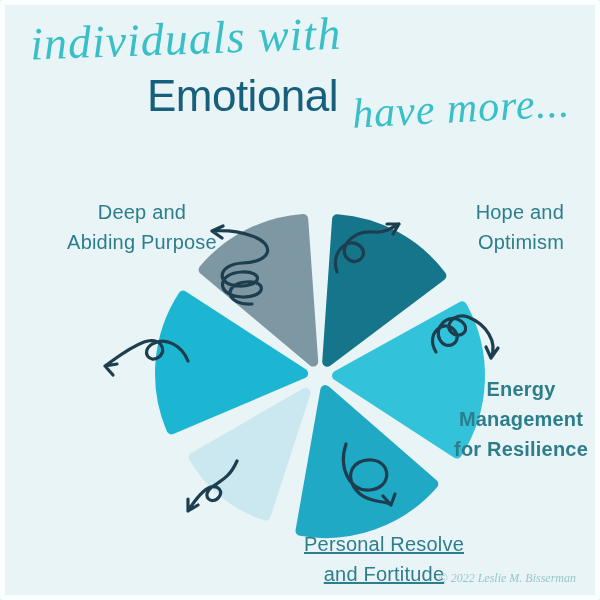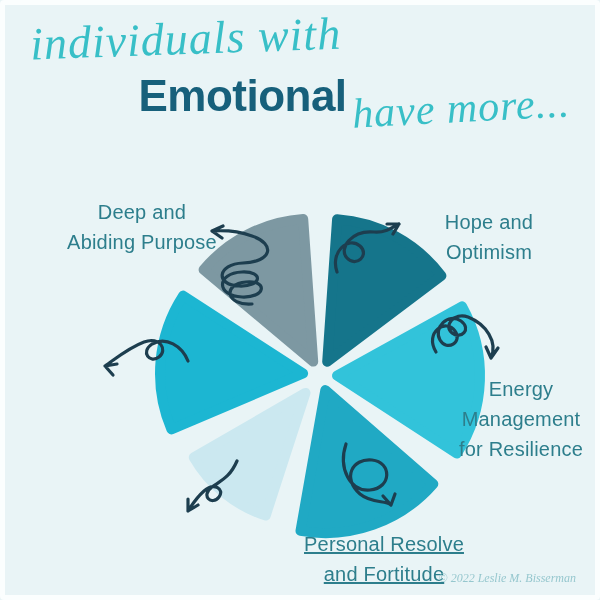--- a/index.html
+++ b/index.html
@@ -22,42 +22,42 @@
     font-family: "Liberation Serif", serif;
     font-style: italic;
     color: var(--script, #38bfc7);
     white-space: nowrap;
   }
   .script-1 { left: 30px; top: 12px; font-size: 46px; letter-spacing: 1px; transform: rotate(-2deg); }
   .script-2 { left: 352px; top: 84px; font-size: 42px; letter-spacing: 1px; transform: rotate(-3deg); }
   .heading {
     position: absolute; left: 100px; top: 74px; width: 285px;
     text-align: center;
-    font-size: 44px; font-weight: bold; line-height: 1.02;
+    font-size: 44px; font-weight: normal; line-height: 1.02;
     letter-spacing: -0.5px;
     color: var(--heading, #17607b);
   }
   .chart { position: absolute; left: 0; top: 0; }
   .arrow {
     fill: none;
     stroke: var(--arrow, #1d3e4f);
     stroke-width: 3.2;
     stroke-linecap: round;
     stroke-linejoin: round;
   }
   .label {
     position: absolute;
     white-space: pre-line;
     font-size: 20px; line-height: 1.5;
     letter-spacing: 0.2px;
     color: var(--label, #2d7e8c);
   }
   .label-purpose  { left: 42px;  top: 197px; width: 200px; text-align: center; }
-  .label-hope     { left: 414px; top: 207px; width: 150px; text-align: center; }
-  .label-energy   { left: 445px; top: 374px; width: 152px; text-align: center; }
+  .label-hope     { left: 414px; top: 197px; width: 150px; text-align: right; }
+  .label-energy   { left: 445px; top: 374px; width: 152px; text-align: center; font-weight: bold; }
   .label-resolve  { left: 280px; top: 529px; width: 208px; text-align: center; text-decoration: underline; }
   .label-cadence  { left: 90px;  top: 538px; width: 140px; text-align: center; }
   .label-courage  { left: 31px;  top: 372px; width: 135px; text-align: left; }
   .copyright {
     position: absolute; right: 24px; top: 571px;
     font-family: "Liberation Serif", serif;
     font-style: italic;
     font-size: 12px;
     color: var(--copyright, #96c7ce);
   }

